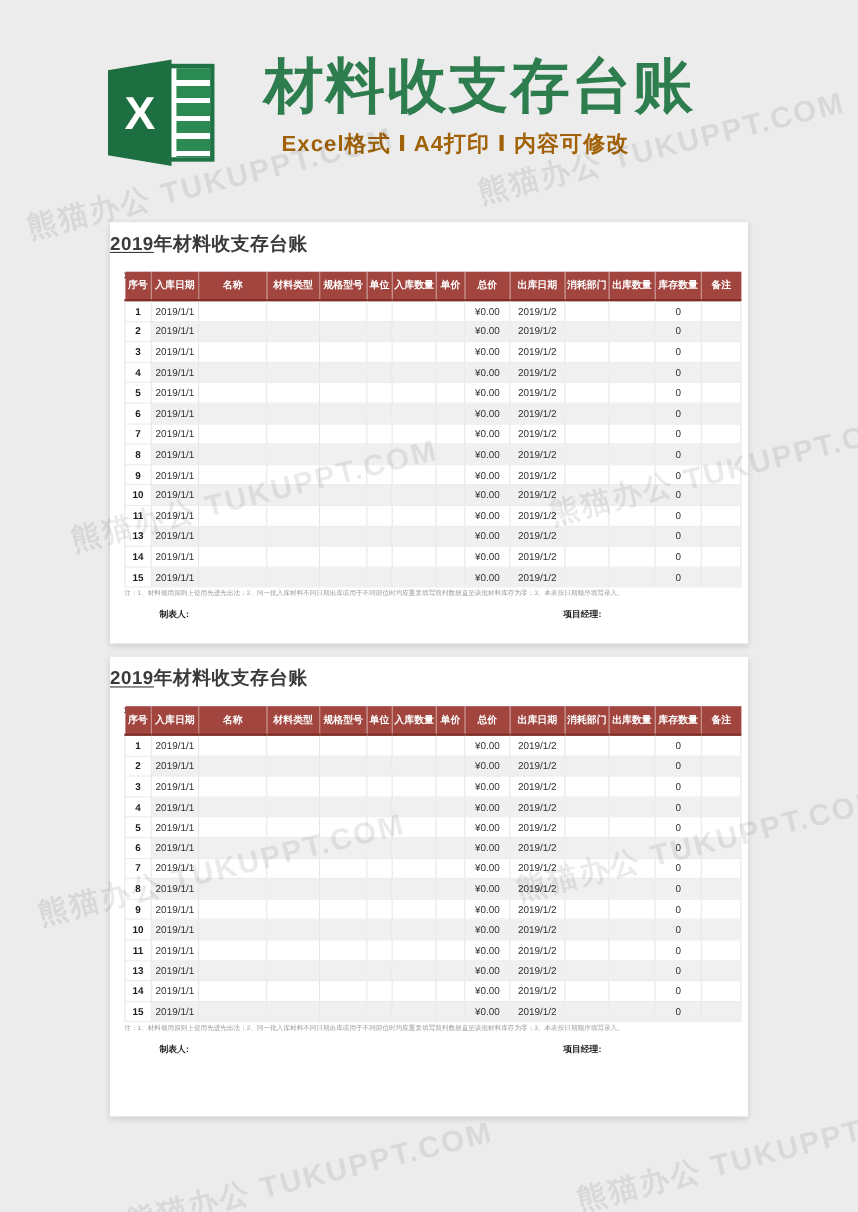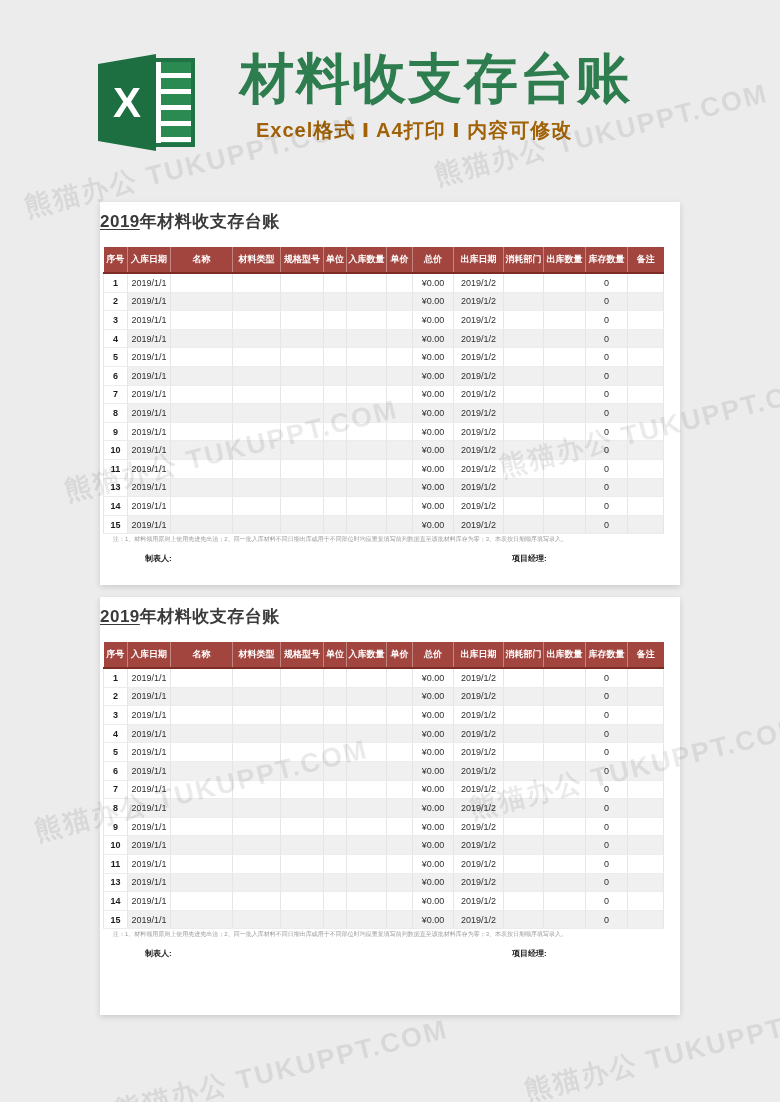--- a/index.html
+++ b/index.html
@@ -45,21 +45,21 @@
   .sheet-title{
     position:absolute;left:0;right:0;top:8px;text-align:left;
     font-size:17px;font-weight:bold;color:#3a3a3a;letter-spacing:.5px;
   }
   .sheet-title .year{text-decoration:underline;text-underline-offset:2px;}
   .project-label{
     position:absolute;left:13px;top:44px;
     font-size:8px;font-weight:bold;color:#1a1a1a;
   }
   table.ledger{
-    position:absolute;left:3px;top:45px;width:560px;
+    position:absolute;left:13px;top:45px;width:560px;
     border-collapse:collapse;table-layout:fixed;
   }
   table.ledger th{
     background:#a2453f;color:#ffffff;font-size:9px;font-weight:bold;
     height:25px;padding:0;text-align:center;
     border-right:1px solid rgba(255,255,255,.35);
     border-bottom:2px solid #7e2c26;
   }
   table.ledger th:last-child{border-right:none;}
   table.ledger td{

